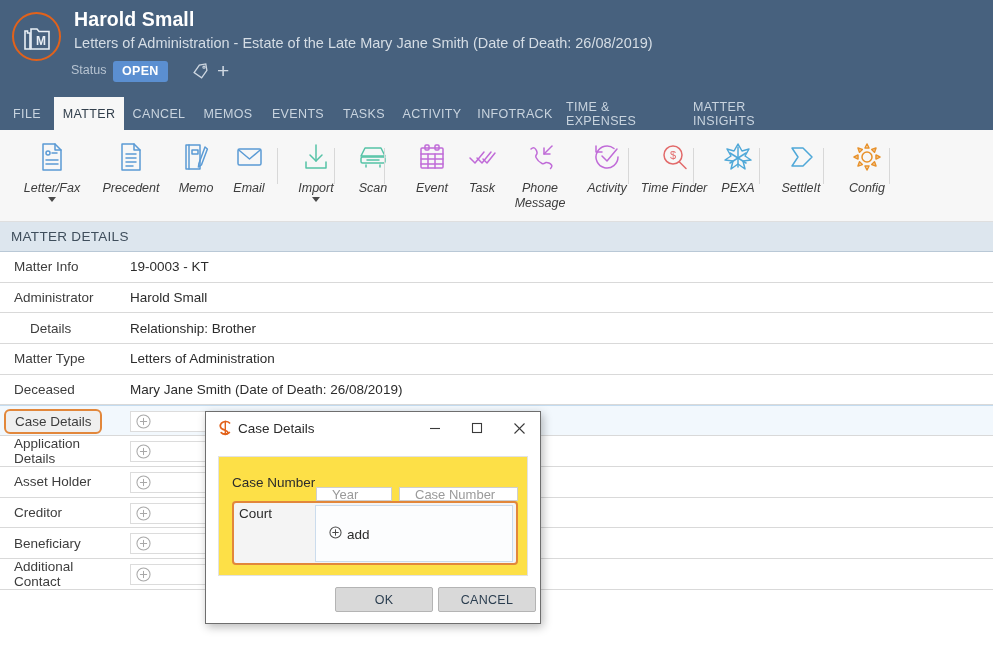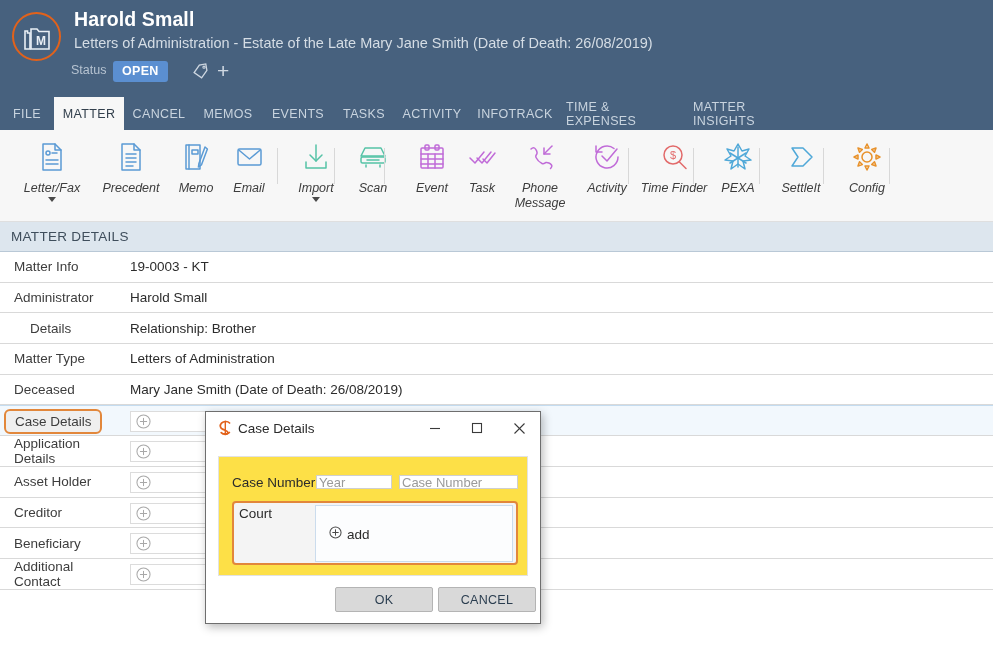--- a/index.html
+++ b/index.html
@@ -148,24 +148,24 @@
   }
   .modal-body {
     position: absolute; left: 12px; top: 44px; width: 310px; height: 120px;
     background: #fde047; border: 1px solid #e2e2e2;
   }
   .cn-label {
     position: absolute; left: 13px; top: 18px;
     font-size: 13.5px; color: #2b2b2b;
   }
   .inp {
-    position: absolute; top: 18px; height: 14px;
+    position: absolute; top: 30px; height: 14px;
     border: 1px solid #cfcfcf; background: #ffffff;
     font-size: 13px; color: #9a9a9a;
-    display: flex; align-items: center; padding-left: 2px;
+    display: flex; align-items: center; padding-left: 15px;
   }
   .court-group {
     position: absolute; left: 13px; top: 44px; width: 286px; height: 64px;
     border: 2px solid #e2873b; border-radius: 4px; background: #f4f4f4;
   }
   .court-label {
     position: absolute; left: 5px; top: 3px;
     font-size: 13.5px; color: #2b2b2b;
   }
   .court-box {

